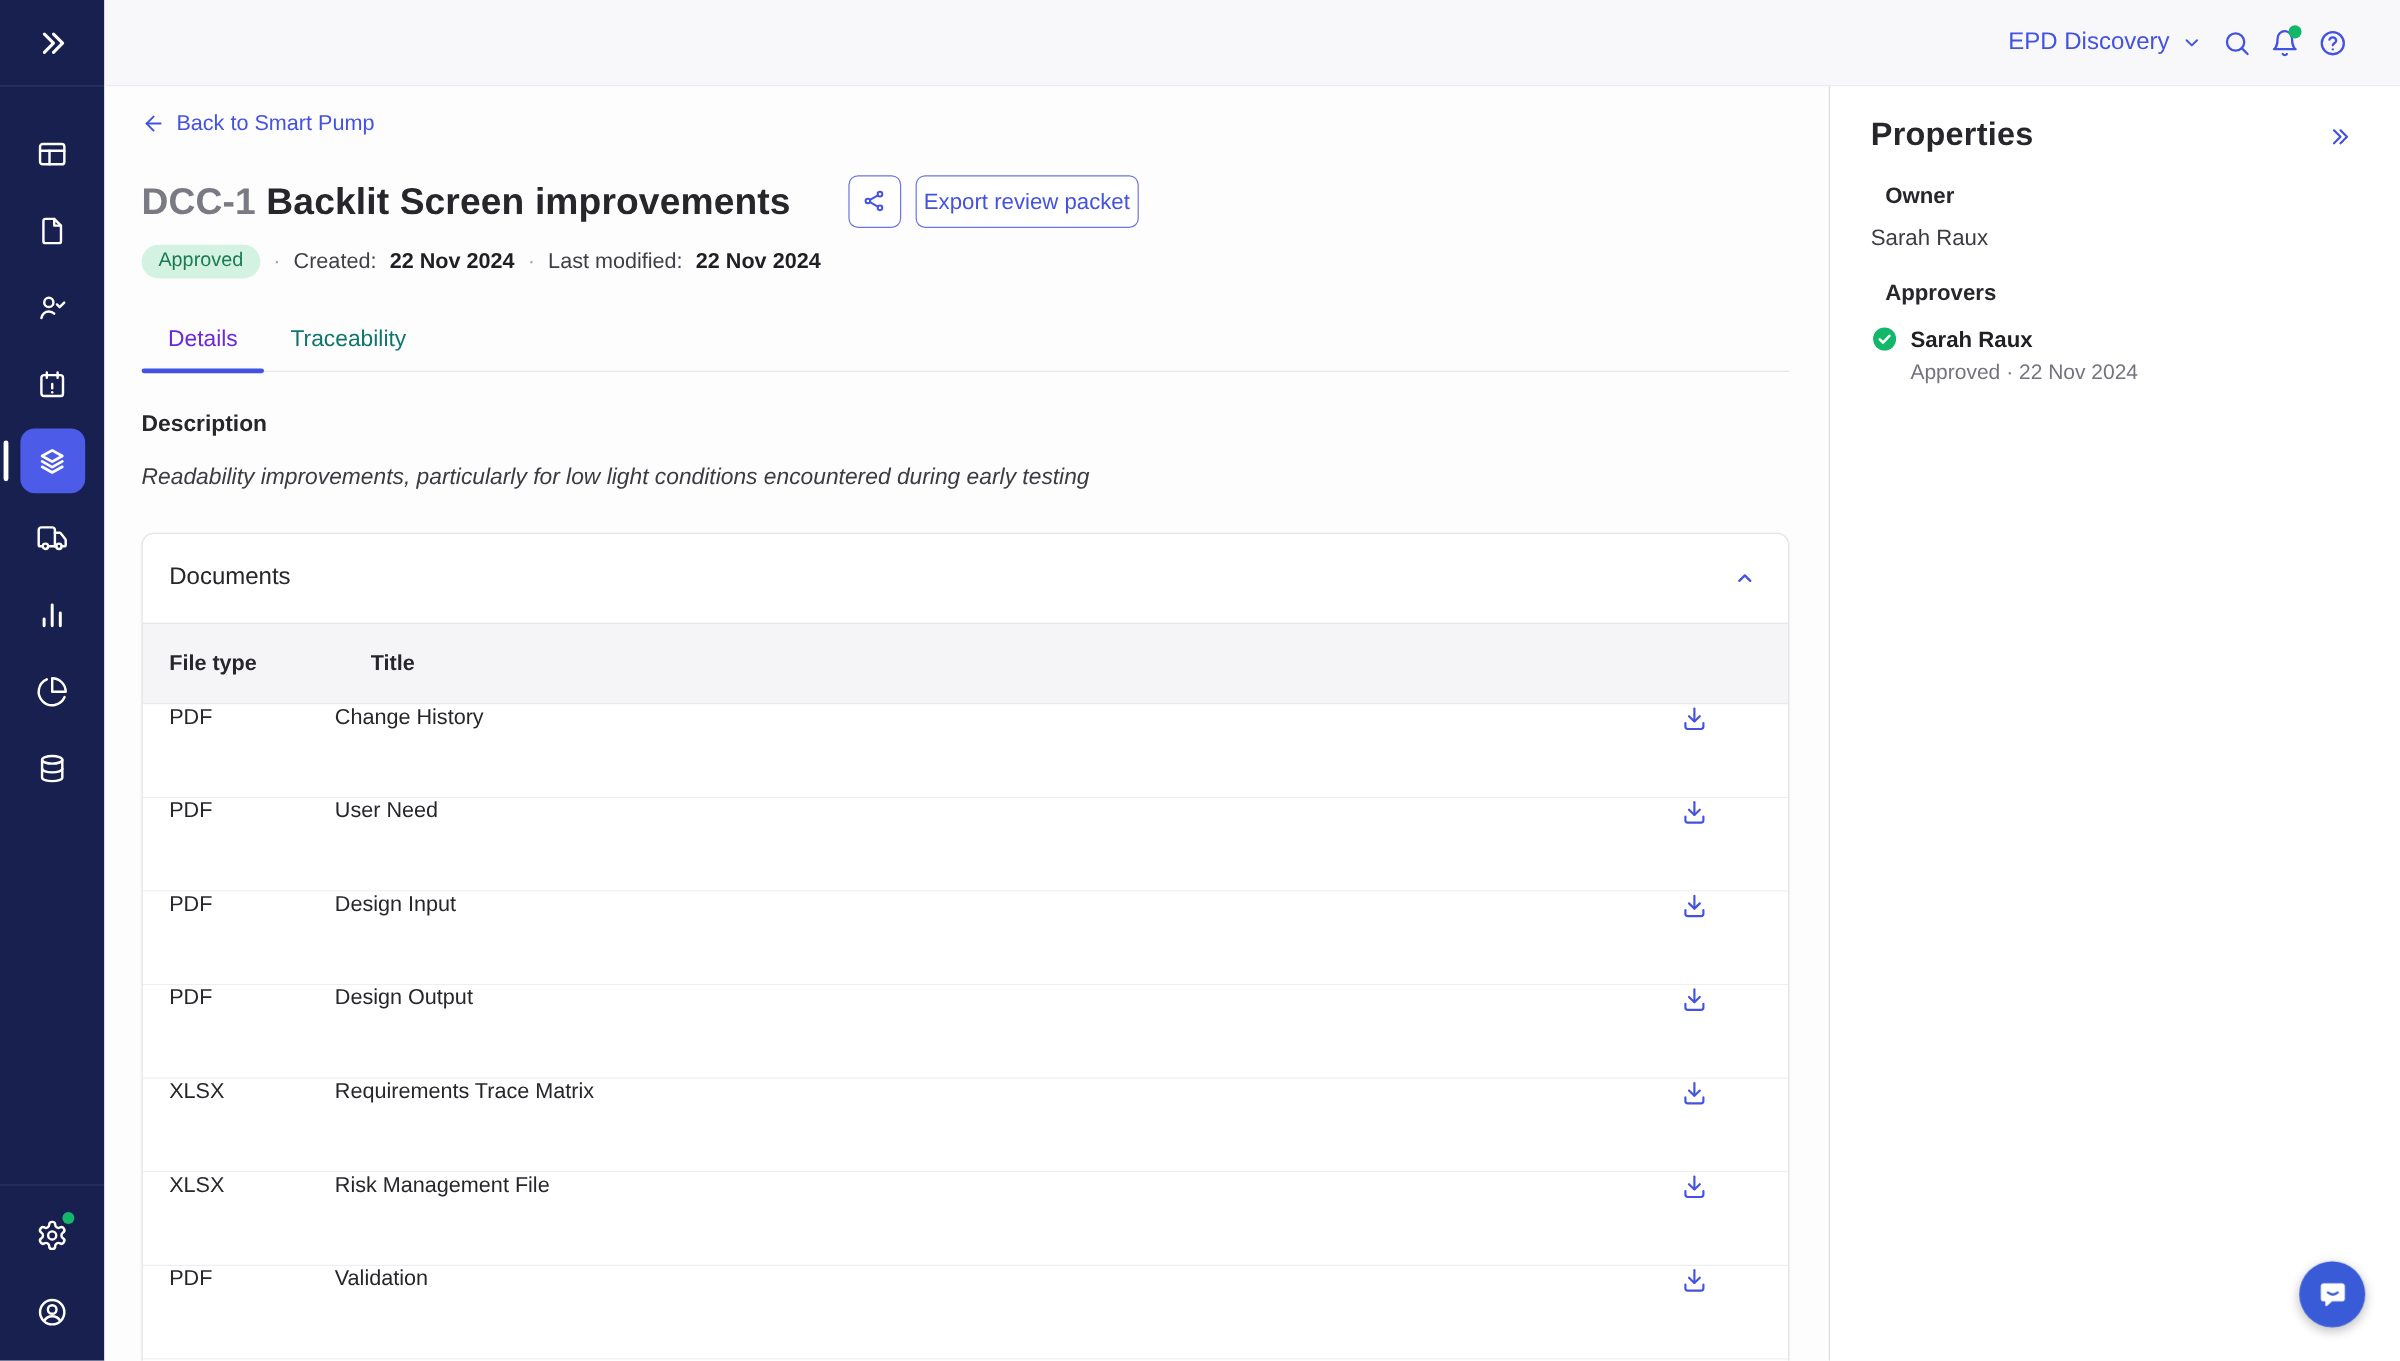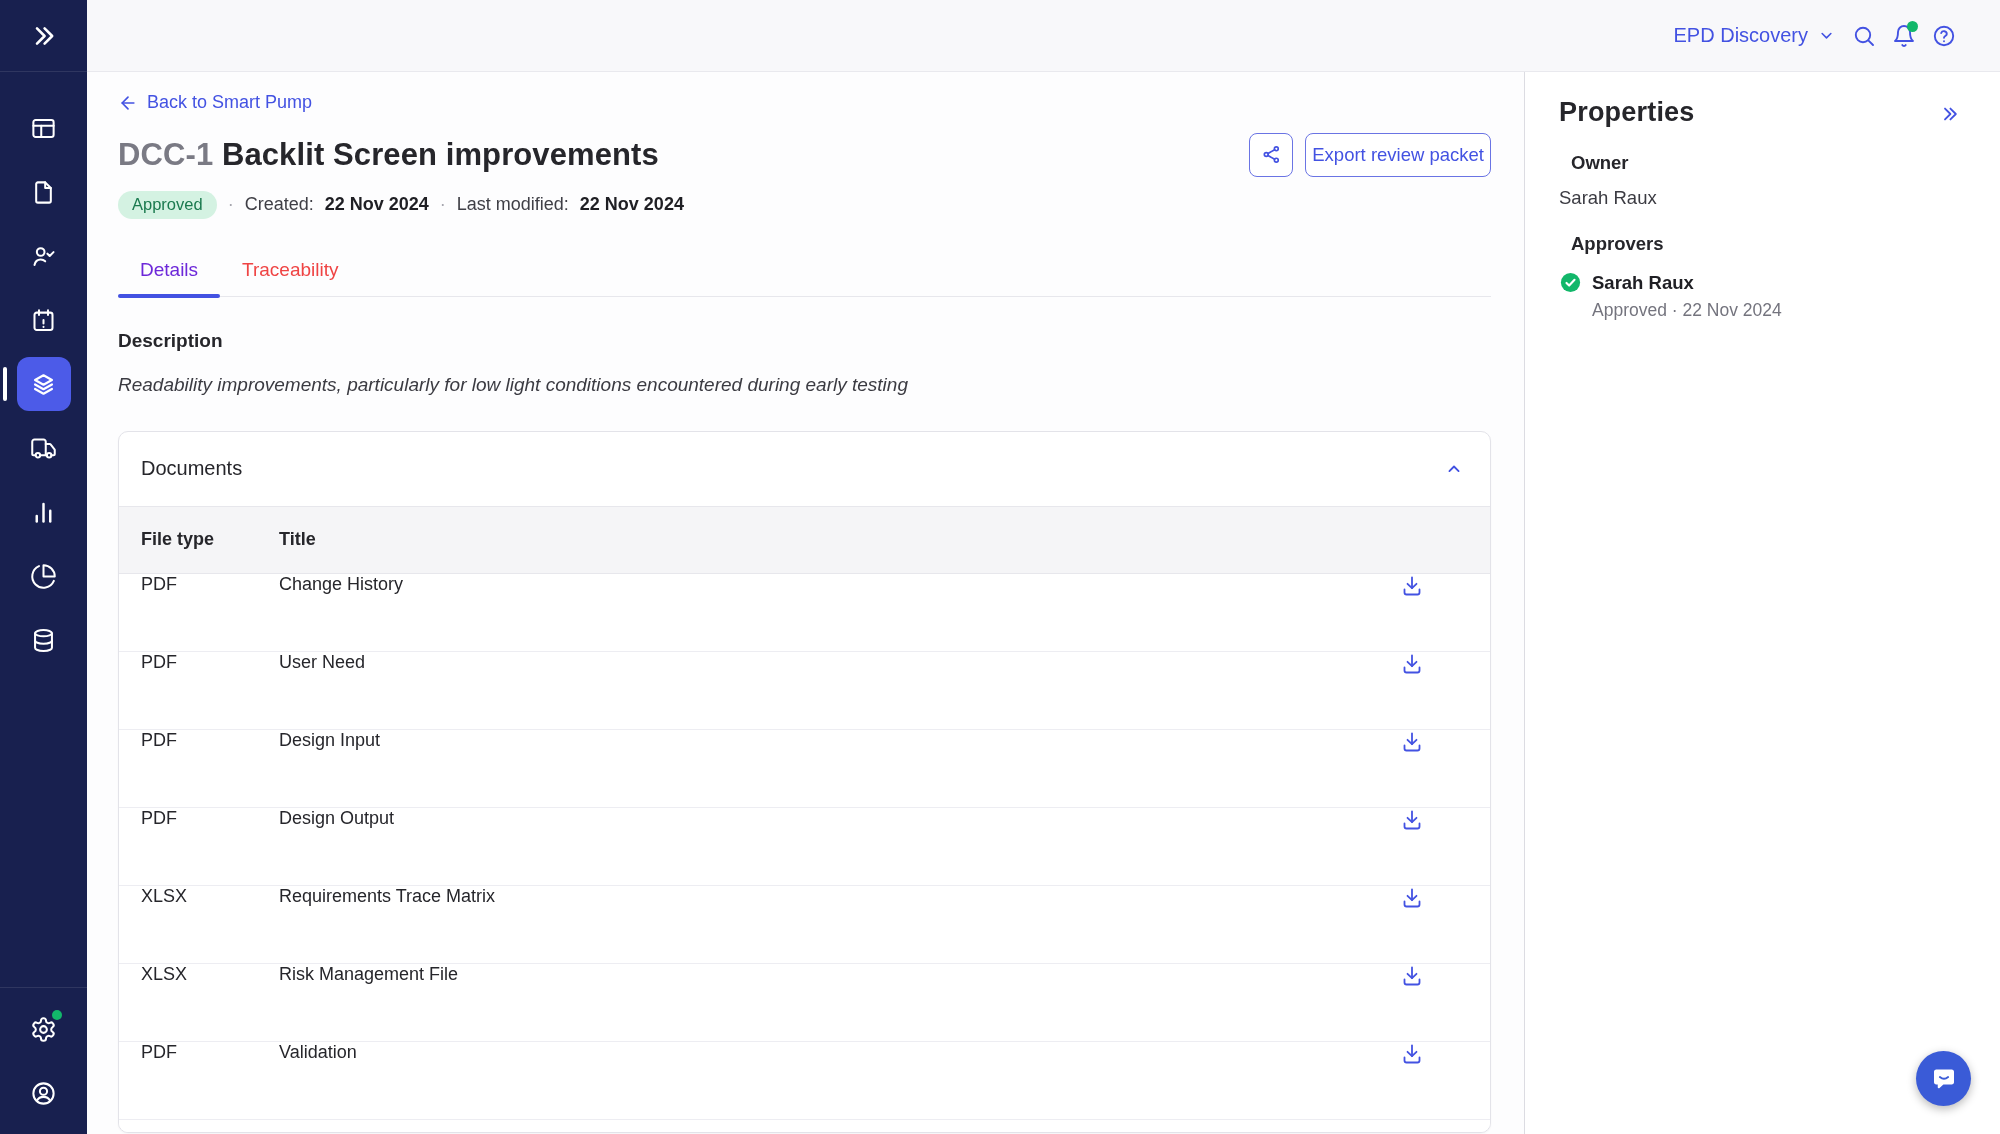--- a/index.html
+++ b/index.html
@@ -30,52 +30,52 @@
 
   
   .content-row { flex: 1; display: flex; min-height: 0; }
   .main { flex: 1; min-width: 0; padding: 0 33px 0 31px; overflow: hidden; background: #fdfdfe; }
 
   
   .back-link { display: inline-flex; align-items: center; gap: 9px; margin-top: 20px; color: var(--accent, #4352e2); font-size: 18px; text-decoration: none; cursor: pointer; }
   .back-link svg { width: 20px; height: 20px; }
 
   
-  .header-row { display: flex; justify-content: space-between; align-items: center; margin-top: 16px; }
+  .header-row { display: flex; align-items: center; margin-top: 28px; gap: 48px; }
   h1 { font-size: 31px; font-weight: 600; letter-spacing: .1px; }
   .doc-id { color: #7a7a84; font-weight: 600; }
   .actions { display: flex; gap: 12px; }
   .icon-btn, .primary-outline-btn { border: 1px solid #6a74e4; background: #fff; color: var(--accent, #4352e2); border-radius: 8px; cursor: pointer; display: flex; align-items: center; justify-content: center; }
   .icon-btn { width: 44px; height: 44px; }
   .icon-btn svg { width: 21px; height: 21px; }
   .primary-outline-btn { height: 44px; padding: 0 6px; font-size: 18.5px; font-family: inherit; }
 
   
   .meta { margin-top: 14px; display: flex; align-items: center; gap: 11px; font-size: 18px; color: #3f3f46; }
   .badge { background: var(--badge-bg, #d4f2e2); color: var(--badge-text, #1b7a4f); font-size: 16.5px; font-weight: 500; padding: 4px 14px 5px; border-radius: 15px; }
   .meta .sep { color: #a6a6ae; }
   .meta b { color: #1f1f24; font-weight: 700; }
 
   
   .tabs { margin-top: 40px; display: flex; border-bottom: 1px solid #e7e7ec; }
-  .tab { padding: 0 22px 15px; font-size: 19px; color: #ef4444; position: relative; cursor: pointer; background: none; border: none; font-family: inherit; }
+  .tab { padding: 0 22px 15px; font-size: 19px; color: #0f766e; position: relative; cursor: pointer; background: none; border: none; font-family: inherit; }
   .tab.active { color: #6d28d9; }
   .tab.active::after { content: ""; position: absolute; left: 0; right: 0; bottom: -2px; height: 4px; border-radius: 3px; background: var(--accent, #4352e2); }
 
   
   .desc-heading { margin-top: 33px; font-size: 19px; font-weight: 700; }
   .desc-text { margin-top: 22px; font-size: 19px; color: #3b3b42; font-style: italic; }
 
   
   .card { margin-top: 35px; background: #fff; border: 1px solid #e3e3e9; border-radius: 10px; box-shadow: 0 1px 2px rgba(16,24,40,.04); overflow: hidden; }
   .card-header { height: 74px; display: flex; align-items: center; justify-content: space-between; padding: 0 26px 0 22px; }
   .card-title { font-size: 20px; font-weight: 400; }
   .collapse-btn { background: none; border: none; color: var(--accent, #4352e2); cursor: pointer; display: flex; }
   .collapse-btn svg { width: 20px; height: 20px; }
-  .doc-thead { height: 68px; display: flex; align-items: center; padding: 0 66px 0 22px; background: #f5f5f7; border-top: 1px solid #e7e7ec; border-bottom: 1px solid #e7e7ec; font-size: 18px; font-weight: 700; }
+  .doc-thead { height: 68px; display: flex; align-items: center; padding: 0 66px 0 22px; background: #f5f5f7; border-top: 1px solid #e7e7ec; border-bottom: 1px solid #e7e7ec; font-size: 18px; font-weight: 700; gap: 30px; }
   .col-type { width: 138px; flex-shrink: 0; }
   .col-title { flex: 1; }
   .doc-row { height: 78px; display: flex; align-items: flex-start; padding: 0 66px 0 22px; font-size: 18px; border-bottom: 1px solid #ededf2; background: #fff; }
   .dl-btn { background: none; border: none; color: var(--accent, #4352e2); cursor: pointer; display: flex; }
   .dl-btn svg { width: 24px; height: 24px; }
   .stub-row { height: 12px; background: #fff; }
 
   
   .props { width: 476px; flex-shrink: 0; background: #fff; border-left: 1px solid #dcdce2; padding: 25px 40px 0 34px; }
   .props-header { display: flex; justify-content: space-between; align-items: flex-start; }

